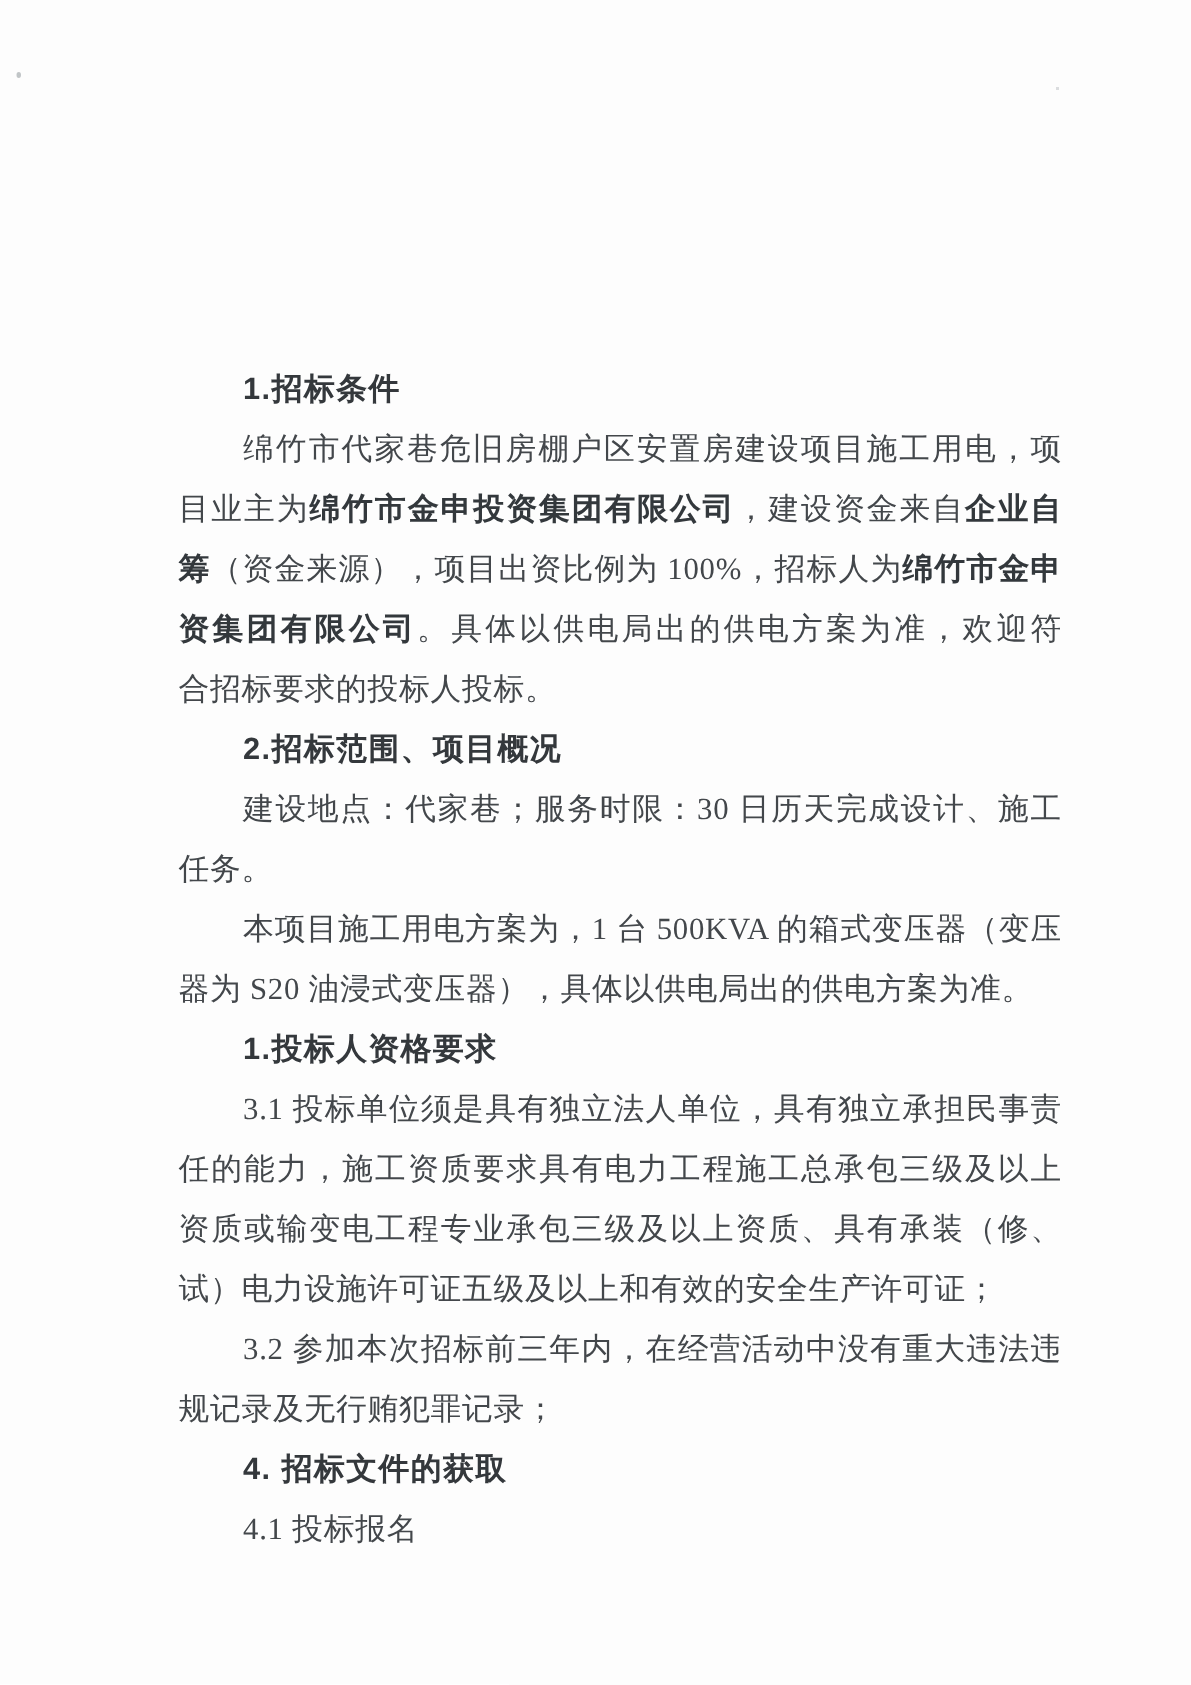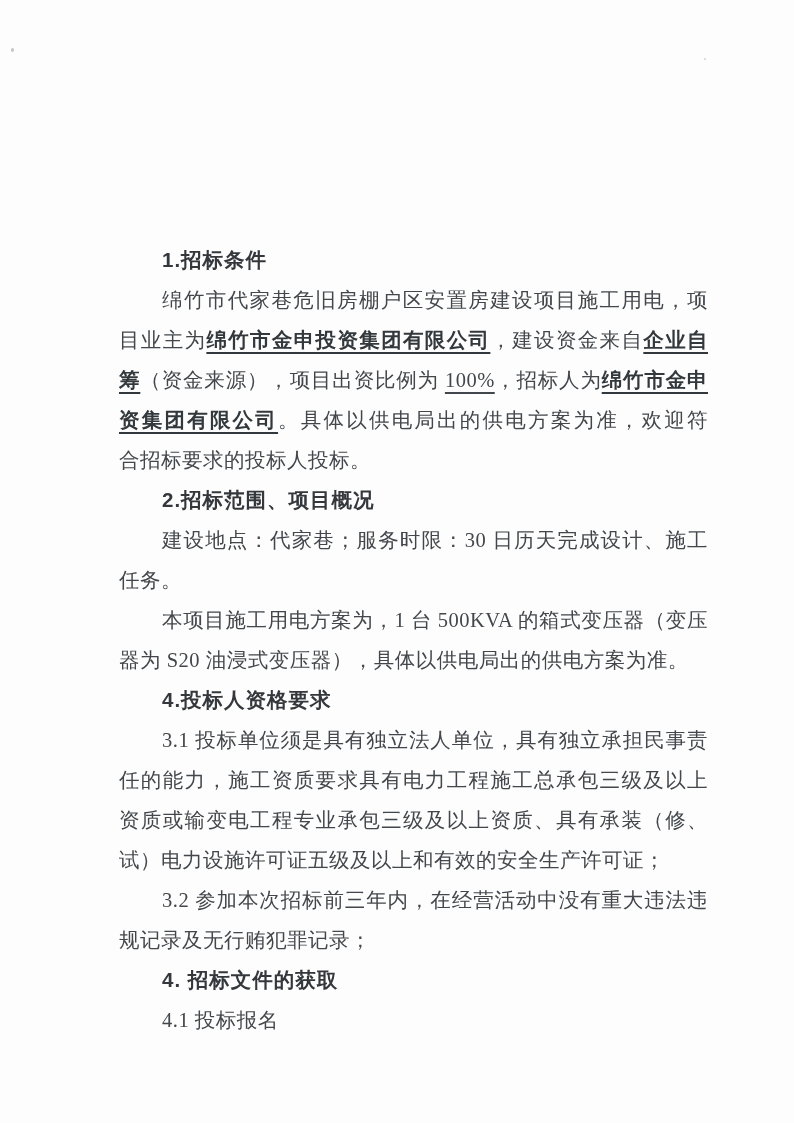--- a/index.html
+++ b/index.html
@@ -53,21 +53,20 @@
     font-family: "Liberation Sans", "DejaVu Sans", sans-serif;
     font-weight: 700;
     color: #34383c;
     letter-spacing: 1px;
   }
   .b {
     font-weight: 700;
     color: #33383c;
   }
   .u {
-    text-decoration: underline;
     text-underline-offset: 5px;
     text-decoration-thickness: 1.5px;
   }
   .speck-1 {
     position: absolute;
     left: 11px;
     top: 48px;
     width: 3px;
     height: 4px;
     border-radius: 50%;
@@ -110,21 +109,21 @@
     <div class="line heading indent"><span>2.招标范围、项目概况</span></div>
 
     <div class="line indent just"><span>建设地点：代家巷；服务时限：30 日历天完成设计、施工</span></div>
 
     <div class="line"><span>任务。</span></div>
 
     <div class="line indent just"><span>本项目施工用电方案为，1 台 500KVA 的箱式变压器（变压</span></div>
 
     <div class="line"><span>器为 S20 油浸式变压器），具体以供电局出的供电方案为准。</span></div>
 
-    <div class="line heading indent"><span>4.投标人资格要求</span></div>
+    <div class="line heading indent"><span>1.投标人资格要求</span></div>
 
     <div class="line indent just"><span>3.1 投标单位须是具有独立法人单位，具有独立承担民事责</span></div>
 
     <div class="line just"><span>任的能力，施工资质要求具有电力工程施工总承包三级及以上</span></div>
 
     <div class="line just"><span>资质或输变电工程专业承包三级及以上资质、具有承装（修、</span></div>
 
     <div class="line"><span>试）电力设施许可证五级及以上和有效的安全生产许可证；</span></div>
 
     <div class="line indent just"><span>3.2 参加本次招标前三年内，在经营活动中没有重大违法违</span></div>

